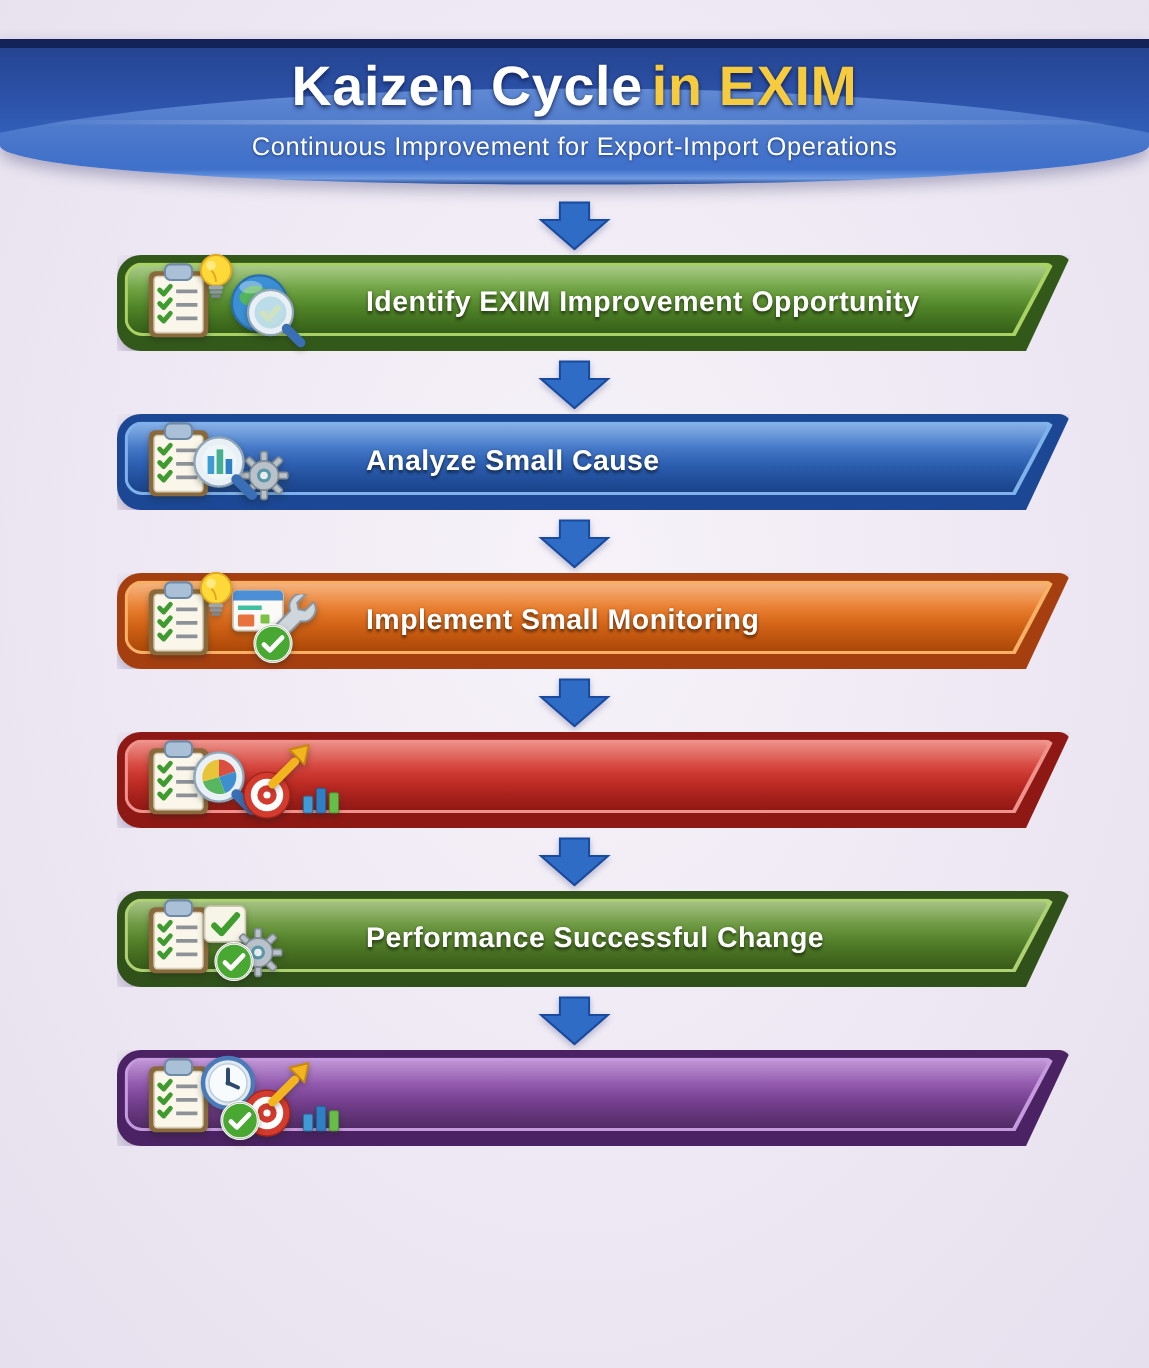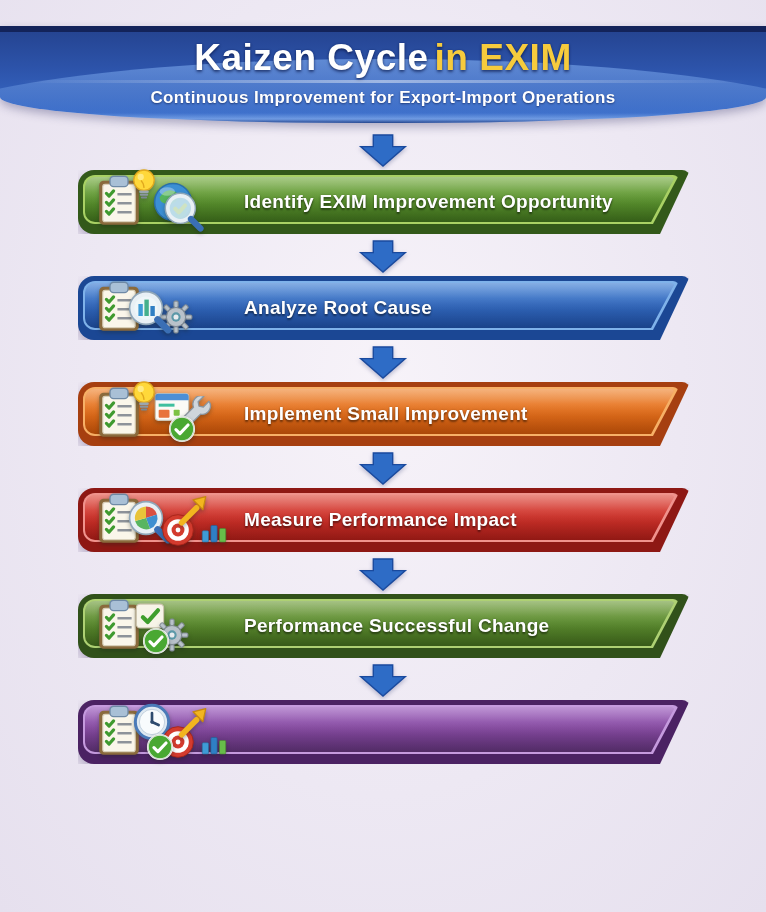--- a/index.html
+++ b/index.html
@@ -38,34 +38,34 @@
     color:#ffffff;
     text-shadow: 0 2px 3px rgba(8,22,70,0.6), 0 0 2px rgba(8,22,70,0.4);
   }
   .title .accent { color: var(--accent); margin-left:6px; }
   .divider {
     position:relative; z-index:2; margin:1px auto 0 auto; width:100%; height:3px;
     background: linear-gradient(90deg, rgba(255,255,255,0) 2%, rgba(255,255,255,0.45) 50%, rgba(255,255,255,0) 98%);
   }
   .subtitle {
     position:relative; z-index:2; margin:5px 0 0 0;
-    font-size:17px; font-weight:700; letter-spacing:0.4px;
+    font-size:17px; font-weight:400; letter-spacing:0.4px;
     color:#ffffff; text-shadow: 0 1px 2px rgba(8,22,70,0.6);
   }
 
   
   .flow { position:relative; width:766px; padding-top:10px; }
   .flow-item { width:766px; display:flex; flex-direction:column; align-items:center; }
   .arrow { width:64px; height:33px; margin:1px 0 3px 0; display:block;
            filter: drop-shadow(0 2px 2px rgba(40,50,110,0.3)); }
   .arrow path { fill: var(--arrow-fill); stroke: var(--arrow-stroke); stroke-width:1.4; }
 
   .bar {
     position:relative; width:612px; height:64px;
-    align-self:flex-start; margin-left:78px; margin-bottom:5px;
+    align-self:flex-start; margin-left:78px; margin-bottom:5px;padding-left:24px;
   }
   .bar-rim {
     position:absolute; inset:0;
     background: var(--rim);
     border-radius: 16px 8px 10px 16px;
     clip-path: polygon(0 0, 100% 0, calc(100% - 30px) 100%, 0 100%);
     filter: drop-shadow(0 5px 6px rgba(85,65,120,0.38));
   }
   .bar-ring {
     position:absolute; top:5px; left:5px; right:11px; bottom:10px;
@@ -228,21 +228,21 @@
                     <rect x="10.6" y="18.4" width="2.8" height="4.2" rx="0.9" transform="rotate(45 12 12)"></rect>
                     <rect x="10.6" y="18.4" width="2.8" height="4.2" rx="0.9" transform="rotate(90 12 12)"></rect>
                     <rect x="10.6" y="18.4" width="2.8" height="4.2" rx="0.9" transform="rotate(135 12 12)"></rect>
                     <circle cx="12" cy="12" r="6.4"></circle>
                   </g>
                   <circle cx="12" cy="12" r="3.1" fill="#5a98a8"></circle>
                   <circle cx="12" cy="12" r="1.7" fill="#e8ecef"></circle>
                 </svg>
               </span>
             </div>
-        <span class="bar-label">Analyze Root Cause</span>
+        <span class="bar-label">Analyze Small Cause</span>
       </div>
     </div>
   </div>
 
   <div class="flow-item" style="--rim: #a63f10; --ring: #f7b066; --ft: #f19144; --fm: #e4701d; --fb: #cc5509;">
     <svg class="arrow" viewBox="0 0 64 34" aria-hidden="true">
       <path d="M22 1 L42 1 L42 13 L55 13 L32 33 L9 13 L22 13 Z"></path>
     </svg>
     <div class="bar">
       <div class="bar-rim">
@@ -291,21 +291,21 @@
                   <path d="M6.8 12.6 l3.4 3.3 L17.2 8.6" stroke="#ffffff" stroke-width="2.7" fill="none" stroke-linecap="round" stroke-linejoin="round"></path>
                 </svg>
               </span>
               <span class="ic ic-wrench">
                 <svg viewBox="0 0 24 24">
                   <path d="M21 3.2 l-3.4 3.4 -2.6-0.5 -0.5-2.6 3.4-3.4 a5 5 0 0 0-6.2 6.6 L4 14.4 a3 3 0 1 0 4.2 4.2 l7.7-7.7 a5 5 0 0 0 5.1-7.7z" fill="#cfd6dc" stroke="#8b959e" stroke-width="0.8" stroke-linejoin="round"></path>
                   <circle cx="6" cy="16.6" r="1.3" fill="#8b959e"></circle>
                 </svg>
               </span>
             </div>
-        <span class="bar-label">Implement Small Improvement</span>
+        <span class="bar-label">Implement Small Monitoring</span>
       </div>
     </div>
   </div>
 
   <div class="flow-item" style="--rim: #8e1814; --ring: #f0928c; --ft: #e25b50; --fm: #ce322a; --fb: #ad1d18;">
     <svg class="arrow" viewBox="0 0 64 34" aria-hidden="true">
       <path d="M22 1 L42 1 L42 13 L55 13 L32 33 L9 13 L22 13 Z"></path>
     </svg>
     <div class="bar">
       <div class="bar-rim">
@@ -354,21 +354,20 @@
                 </svg>
               </span>
               <span class="ic ic-bar-chart">
                 <svg viewBox="0 0 24 24">
                   <rect x="2.6" y="12.6" width="5" height="9" rx="0.9" fill="#3e9bd6" stroke="#2a6f9e" stroke-width="0.5"></rect>
                   <rect x="9.5" y="8.4" width="5" height="13.2" rx="0.9" fill="#2f7fc4" stroke="#245f95" stroke-width="0.5"></rect>
                   <rect x="16.4" y="10.8" width="5" height="10.8" rx="0.9" fill="#67bd4a" stroke="#498a30" stroke-width="0.5"></rect>
                 </svg>
               </span>
             </div>
-        <span class="bar-label">Measure Performance Impact</span>
       </div>
     </div>
   </div>
 
   <div class="flow-item" style="--rim: #31511a; --ring: #aed173; --ft: #7ea74e; --fm: #5c8c2f; --fb: #426c1d;">
     <svg class="arrow" viewBox="0 0 64 34" aria-hidden="true">
       <path d="M22 1 L42 1 L42 13 L55 13 L32 33 L9 13 L22 13 Z"></path>
     </svg>
     <div class="bar">
       <div class="bar-rim">

